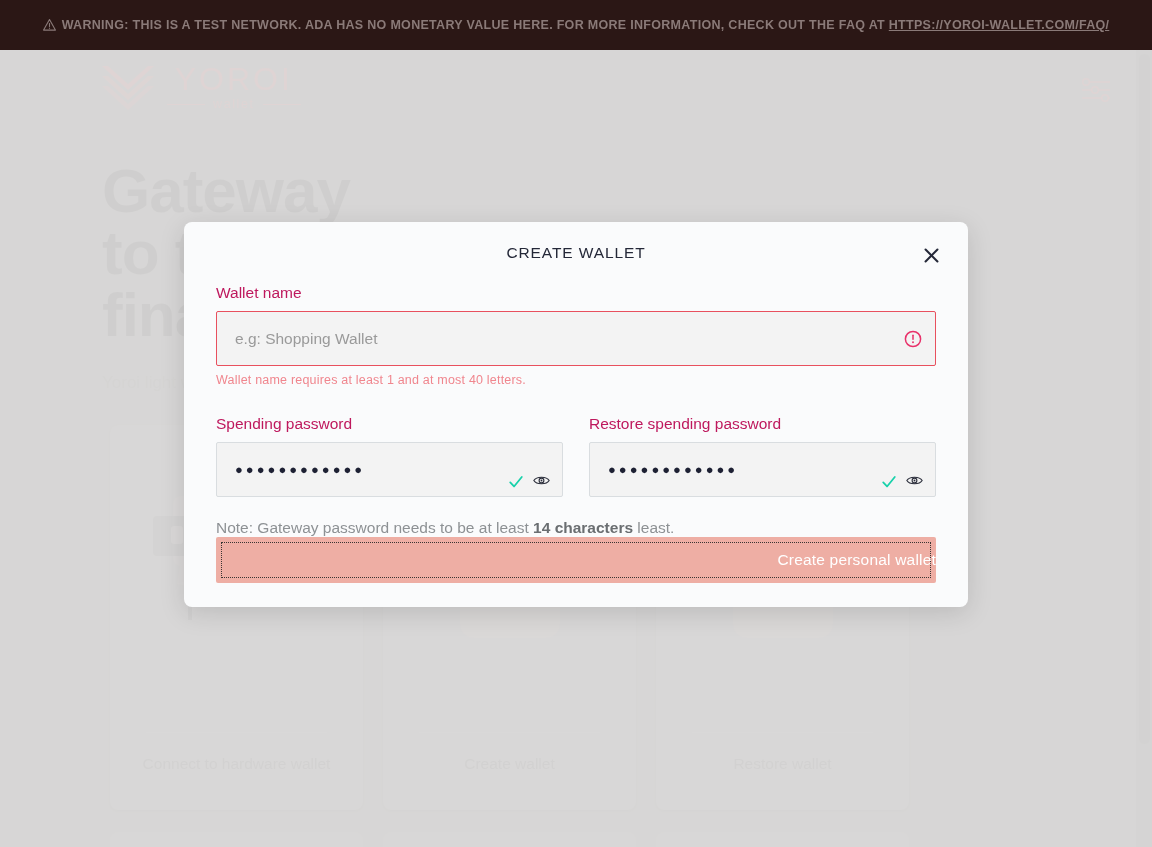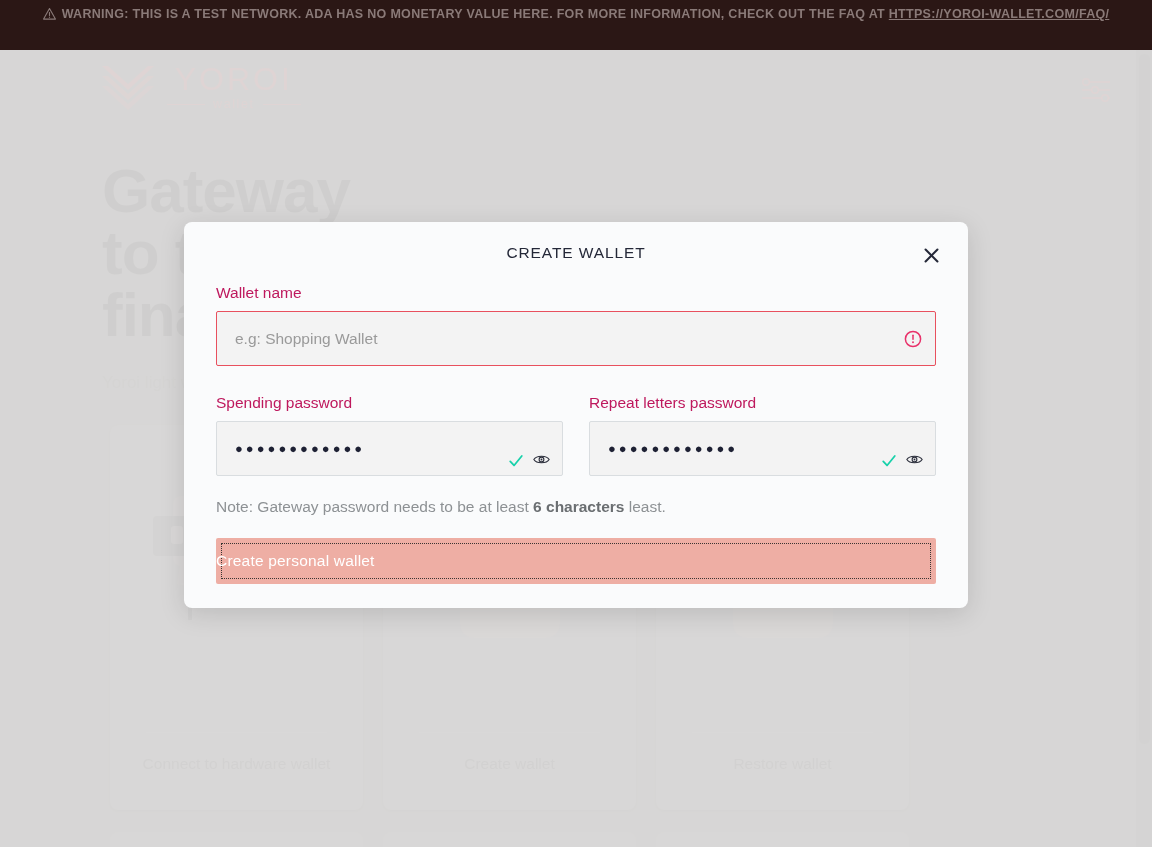--- a/index.html
+++ b/index.html
@@ -14,20 +14,21 @@
 
   
   #warning-banner {
     position: absolute;
     top: 0; left: 0;
     width: 1152px;
     height: 50px;
     background: #2b1715;
     color: #8a7a78;
     display: flex;
+    align-items: center;
     justify-content: center;
     padding: 4px 34px;
     text-align: center;
     font-size: 12.5px;
     font-weight: 700;
     letter-spacing: 0.3px;
     line-height: 20px;
     z-index: 5;
   }
   #warning-banner .wtext { display: inline; }
@@ -321,31 +322,30 @@
   .pw-eye { width: 17px; height: 17px; cursor: pointer; }
 
   #note {
     margin-top: 22px;
     font-size: 15.5px;
     color: #8d9194;
   }
   #note b { color: #6a6e71; font-weight: 700; }
 
   #submit-button {
-    margin-top: 22px;
     width: 100%;
     height: 46px;
     background: #eeaea4;
     border: none;
     border-radius: 2px;
     position: relative;
     cursor: default;
     display: flex;
     align-items: center;
-    justify-content: flex-start;
+    justify-content: flex-end;
   }
   #submit-button .focus-ring {
     position: absolute;
     left: 5px; right: 5px; top: 5px; bottom: 5px;
     border: 1px dotted #3a3533;
   }
   #submit-label {
     position: relative;
     font-size: 15.5px;
     color: #ffffff;
@@ -489,20 +489,21 @@
         <input id="wallet-name-input" type="text" placeholder="e.g: Shopping Wallet" style="">
         <span id="wallet-name-error-icon">
           <svg viewBox="0 0 18 18" width="18" height="18">
             <circle cx="9" cy="9" r="7.6" fill="none" stroke="#e8316a" stroke-width="1.5"></circle>
             <rect x="8.25" y="4.6" width="1.5" height="5.4" rx="0.7" fill="#e8316a"></rect>
             <circle cx="9" cy="12.3" r="0.95" fill="#e8316a"></circle>
           </svg>
         </span>
       </div>
 
+      <div id="wallet-name-error">Wallet name requires at least 1 and at most 40 letters.</div>
 
       <div id="password-row">
 
         <div class="pw-col">
           <div class="field-label">Spending password</div>
           <div class="pw-field">
             <span class="pw-dots">●●●●●●●●●●●●</span>
             <span class="pw-icons">
               <span class="pw-check">
                 <svg viewBox="0 0 18 18" width="16" height="16">
@@ -514,21 +515,21 @@
                   <path d="M1 7 C4 1.8, 16 1.8, 19 7 C16 12.2, 4 12.2, 1 7 Z" fill="none" stroke="#2a2d3a" stroke-width="1.3"></path>
                   <circle cx="10" cy="7" r="2.8" fill="none" stroke="#2a2d3a" stroke-width="1.3"></circle>
                   <circle cx="10" cy="7" r="1.1" fill="#2a2d3a"></circle>
                 </svg>
               </span>
             </span>
           </div>
         </div>
 
         <div class="pw-col">
-          <div class="field-label">Repeat letters password</div>
+          <div class="field-label">Restore spending password</div>
           <div class="pw-field">
             <span class="pw-dots">●●●●●●●●●●●●</span>
             <span class="pw-icons">
               <span class="pw-check">
                 <svg viewBox="0 0 18 18" width="16" height="16">
                   <polyline points="2.5,9.5 6.8,14 15.5,3.4" fill="none" stroke="#17d1aa" stroke-width="2" stroke-linecap="round" stroke-linejoin="round"></polyline>
                 </svg>
               </span>
               <span class="pw-eye">
                 <svg viewBox="0 0 20 14" width="17" height="13">
@@ -536,21 +537,21 @@
                   <circle cx="10" cy="7" r="2.8" fill="none" stroke="#2a2d3a" stroke-width="1.3"></circle>
                   <circle cx="10" cy="7" r="1.1" fill="#2a2d3a"></circle>
                 </svg>
               </span>
             </span>
           </div>
         </div>
 
       </div>
 
-      <div id="note"><span>Note: Gateway password needs to be at least </span><b>6 characters</b><span> least.</span></div>
+      <div id="note"><span>Note: Gateway password needs to be at least </span><b>14 characters</b><span> least.</span></div>
 
       <button id="submit-button">
         <span class="focus-ring"></span>
         <span id="submit-label">Create personal wallet</span>
       </button>
 
     </div>
   </div>
 </div>
 

